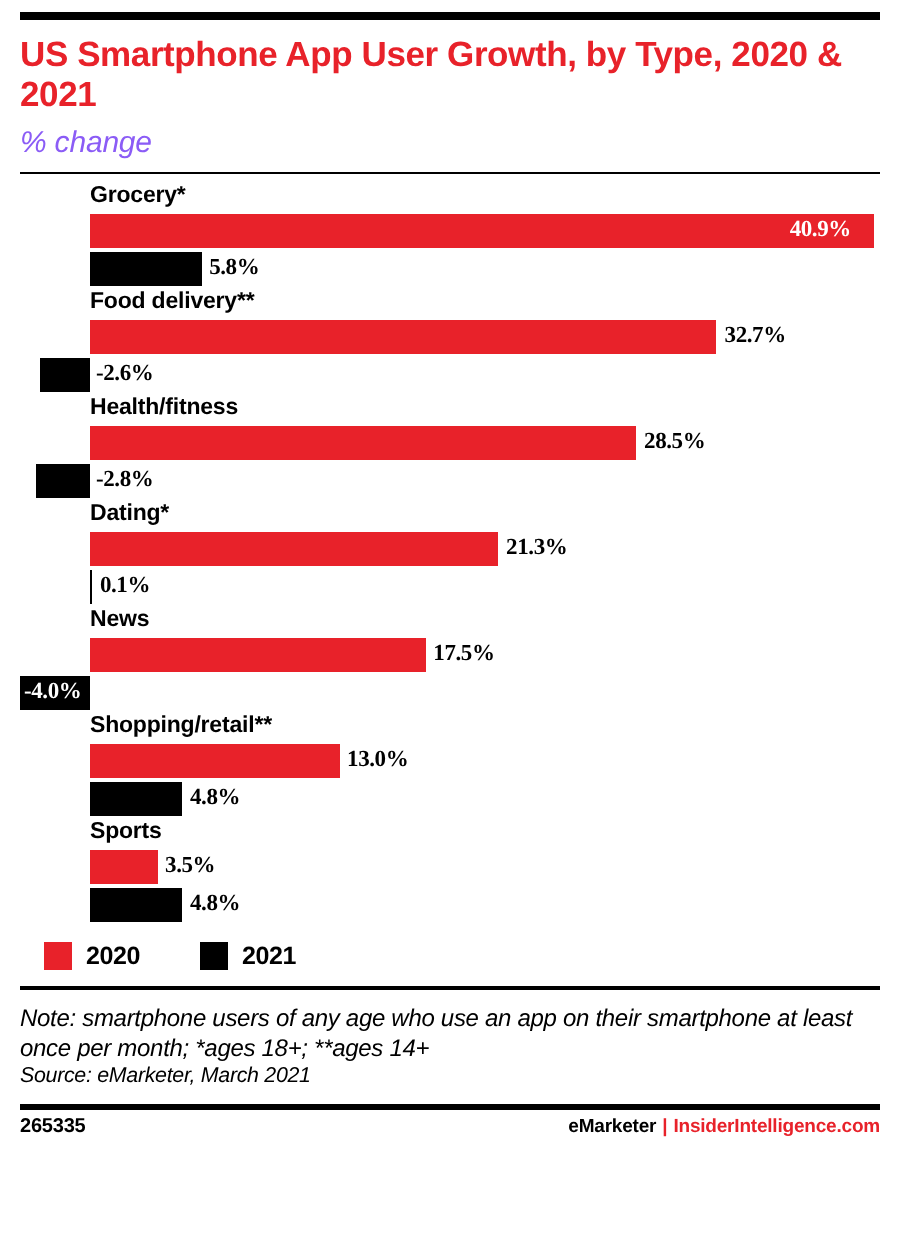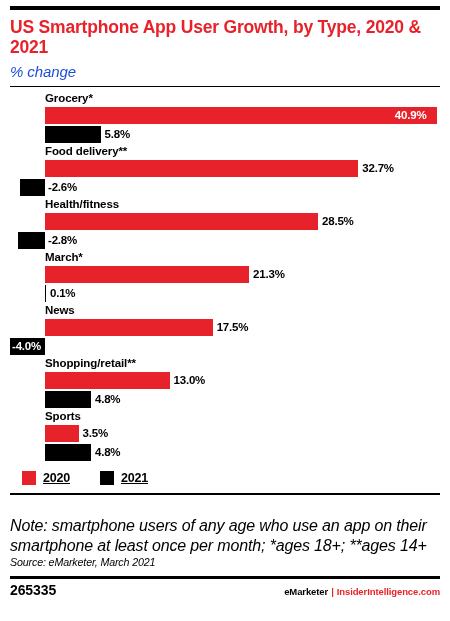--- a/index.html
+++ b/index.html
@@ -33,21 +33,21 @@
     font-size: 17.5px;
     font-weight: bold;
     line-height: 1.17;
     letter-spacing: -0.2px;
     margin-top: 7px;
   }
   .subtitle {
     font-style: italic;
     font-size: 15px;
     font-weight: normal;
-    color: #1d4ed8;
+    color: #8b5cf6;
     margin-top: 5px;
     letter-spacing: -0.1px;
   }
   .rule-thin {
     height: 1.5px;
     background: #000000;
     margin-top: 6px;
   }
 
   
@@ -62,20 +62,21 @@
     font-size: 11.5px;
     font-weight: bold;
     line-height: 15px;
     padding-left: 35px;
     letter-spacing: -0.1px;
     white-space: nowrap;
   }
   .bar-row {
     position: relative;
     height: 19px;
+    font-family: Liberation Serif, serif;
   }
   .bar {
     position: absolute;
     top: 1px;
     height: 17px;
   }
   .bar.pos {
     left: 35px;
   }
   .bar.neg {
@@ -94,21 +95,20 @@
     letter-spacing: -0.2px;
   }
   .val.outside { color: #000000; }
   .val.inside  { color: #ffffff; }
 
   
   .legend {
     display: flex;
     margin-top: 9px;
     padding-left: 12px;
-    text-decoration: underline;
   }
   .legend-item {
     display: flex;
     align-items: center;
     margin-right: 30px;
   }
   .swatch {
     width: 14px;
     height: 14px;
     margin-right: 7px;
@@ -122,23 +122,23 @@
   }
 
   
   .rule-note {
     height: 1.5px;
     background: #000000;
     margin-top: 8px;
   }
   .note {
     font-style: italic;
-    font-size: 16px;
+    font-size: 12px;
     line-height: 1.25;
-    margin-top: 21px;
+    margin-top: 7px;
     letter-spacing: -0.15px;
   }
   .source {
     font-style: italic;
     font-size: 10.7px;
     line-height: 1.25;
     letter-spacing: -0.15px;
   }
 
   
@@ -147,21 +147,21 @@
     background: #000000;
     margin-top: 7px;
   }
   .footer {
     display: flex;
     justify-content: space-between;
     align-items: baseline;
     margin-top: 3px;
   }
   .footer-id {
-    font-size: 14px;
+    font-size: 10px;
     font-weight: bold;
     letter-spacing: -0.1px;
   }
   .brand {
     font-size: 9.5px;
     font-weight: bold;
     letter-spacing: -0.1px;
   }
   .brand .emk { color: #000000; margin-left: 22px; }
   .brand .sep { color: #E8222A; padding: 0 3px; }
@@ -207,21 +207,21 @@
         <div class="bar-row">
           <div class="bar red pos" style="left: 35px; width: 273.03px;"></div>
           <div class="val outside" style="left: 312.03px;">28.5%</div>
         </div>
         <div class="bar-row">
           <div class="bar black neg" style="left: 8.176px; width: 26.824px;"></div>
           <div class="val outside" style="left: 38px;">-2.8%</div>
         </div>
       </div>
       <div class="group">
-        <div class="cat-label">March*</div>
+        <div class="cat-label">Dating*</div>
         <div class="bar-row">
           <div class="bar red pos" style="left: 35px; width: 204.054px;"></div>
           <div class="val outside" style="left: 243.054px;">21.3%</div>
         </div>
         <div class="bar-row">
           <div class="bar black pos" style="left: 35px; width: 1px;"></div>
           <div class="val outside" style="left: 39.958px;">0.1%</div>
         </div>
       </div>
       <div class="group">

